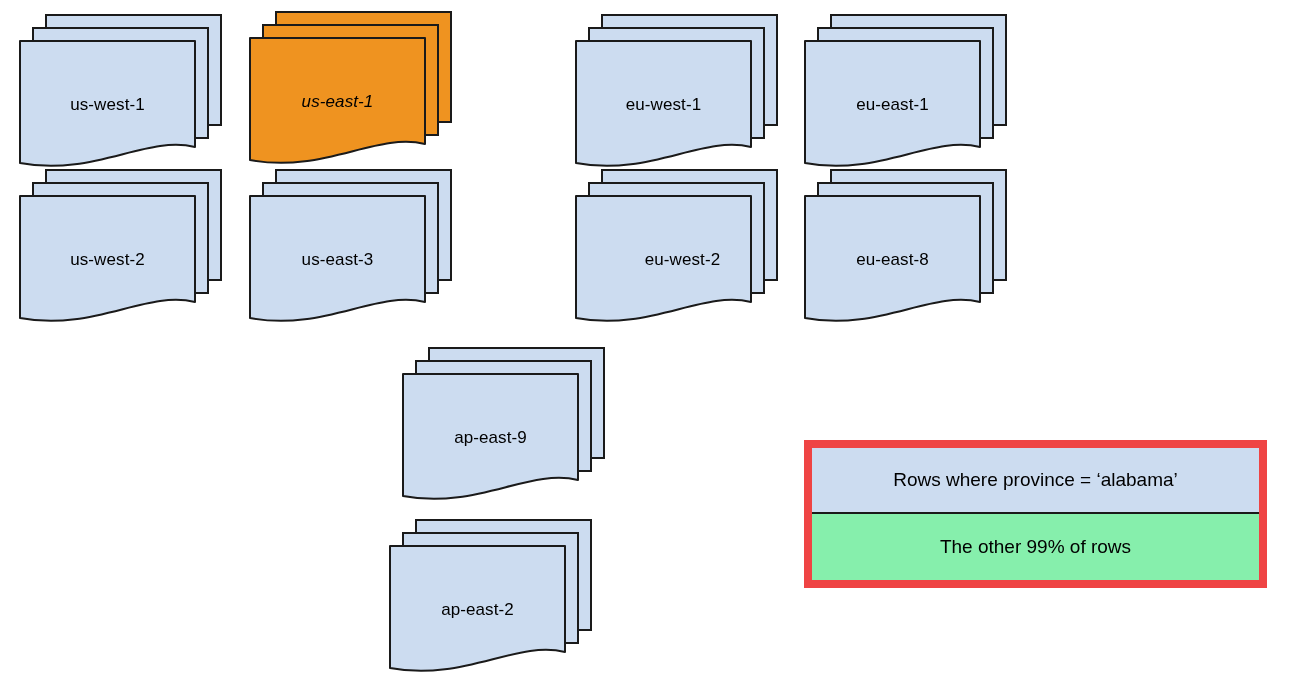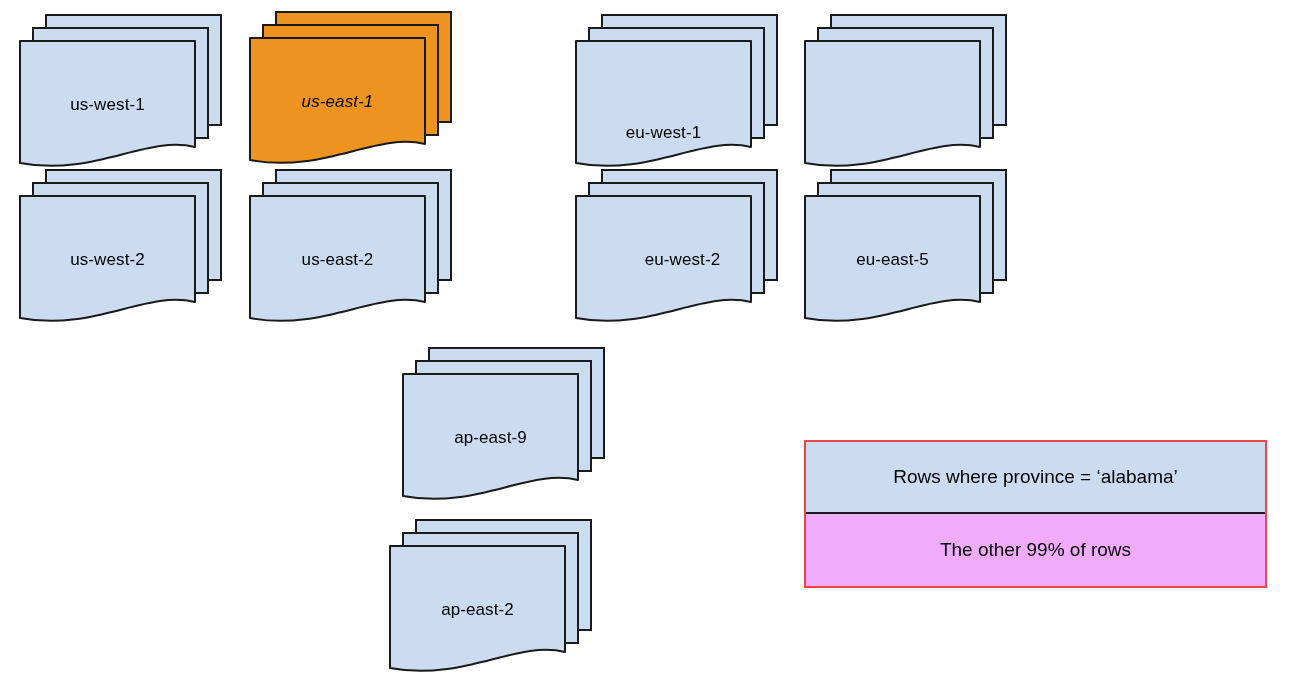--- a/index.html
+++ b/index.html
@@ -54,21 +54,21 @@
     pointer-events: none;
   }
 
   
   #legend {
     position: absolute;
     left: 804px;
     top: 440px;
     width: 463px;
     height: 148px;
-    border: 2px solid #ef4444;
+    border: 8px solid #ef4444;
     box-sizing: border-box;
     background: #ffffff;
   }
   .legend-row {
     width: 100%;
     height: 50%;
     box-sizing: border-box;
     display: flex;
     align-items: center;
     justify-content: center;
@@ -100,60 +100,61 @@
           <path d="M0,0 L175,0 L175,106 C126,94 73.5,136 0,122 Z" transform="translate(0,26)" fill="#ef9320" stroke="#1a1a1a" stroke-width="2" stroke-linejoin="round"></path>
         </svg>
         <div class="stack-label" style="transform: translateY(26px);">us-east-1</div>
       </div>
       <div class="stack" style="left: 576px; top: 15px;">
         <svg viewBox="0 0 210 155">
           <rect x="26" y="0" width="175" height="110" fill="#ccdcf0" stroke="#1a1a1a" stroke-width="2"></rect>
           <rect x="13" y="13" width="175" height="110" fill="#ccdcf0" stroke="#1a1a1a" stroke-width="2"></rect>
           <path d="M0,0 L175,0 L175,106 C126,94 73.5,136 0,122 Z" transform="translate(0,26)" fill="#ccdcf0" stroke="#1a1a1a" stroke-width="2" stroke-linejoin="round"></path>
         </svg>
-        <div class="stack-label" style="transform: translateY(26px); margin-top: 28px;">eu-west-1</div>
+        <div class="stack-label" style="transform: translateY(26px);">eu-west-1</div>
       </div>
       <div class="stack" style="left: 805px; top: 15px;">
         <svg viewBox="0 0 210 155">
           <rect x="26" y="0" width="175" height="110" fill="#ccdcf0" stroke="#1a1a1a" stroke-width="2"></rect>
           <rect x="13" y="13" width="175" height="110" fill="#ccdcf0" stroke="#1a1a1a" stroke-width="2"></rect>
           <path d="M0,0 L175,0 L175,106 C126,94 73.5,136 0,122 Z" transform="translate(0,26)" fill="#ccdcf0" stroke="#1a1a1a" stroke-width="2" stroke-linejoin="round"></path>
         </svg>
+        <div class="stack-label" style="transform: translateY(26px);">eu-east-1</div>
       </div>
       <div class="stack" style="left: 20px; top: 170px; text-align: right;">
         <svg viewBox="0 0 210 155">
           <rect x="26" y="0" width="175" height="110" fill="#ccdcf0" stroke="#1a1a1a" stroke-width="2"></rect>
           <rect x="13" y="13" width="175" height="110" fill="#ccdcf0" stroke="#1a1a1a" stroke-width="2"></rect>
           <path d="M0,0 L175,0 L175,106 C126,94 73.5,136 0,122 Z" transform="translate(0,26)" fill="#ccdcf0" stroke="#1a1a1a" stroke-width="2" stroke-linejoin="round"></path>
         </svg>
         <div class="stack-label" style="transform: translateY(26px);">us-west-2</div>
       </div>
       <div class="stack" style="left: 250px; top: 170px;">
         <svg viewBox="0 0 210 155">
           <rect x="26" y="0" width="175" height="110" fill="#ccdcf0" stroke="#1a1a1a" stroke-width="2"></rect>
           <rect x="13" y="13" width="175" height="110" fill="#ccdcf0" stroke="#1a1a1a" stroke-width="2"></rect>
           <path d="M0,0 L175,0 L175,106 C126,94 73.5,136 0,122 Z" transform="translate(0,26)" fill="#ccdcf0" stroke="#1a1a1a" stroke-width="2" stroke-linejoin="round"></path>
         </svg>
-        <div class="stack-label" style="transform: translateY(26px);">us-east-2</div>
+        <div class="stack-label" style="transform: translateY(26px);">us-east-3</div>
       </div>
       <div class="stack" style="left: 576px; top: 170px;">
         <svg viewBox="0 0 210 155">
           <rect x="26" y="0" width="175" height="110" fill="#ccdcf0" stroke="#1a1a1a" stroke-width="2"></rect>
           <rect x="13" y="13" width="175" height="110" fill="#ccdcf0" stroke="#1a1a1a" stroke-width="2"></rect>
           <path d="M0,0 L175,0 L175,106 C126,94 73.5,136 0,122 Z" transform="translate(0,26)" fill="#ccdcf0" stroke="#1a1a1a" stroke-width="2" stroke-linejoin="round"></path>
         </svg>
         <div class="stack-label" style="transform: translateY(26px); padding-left: 19px;">eu-west-2</div>
       </div>
       <div class="stack" style="left: 805px; top: 170px;">
         <svg viewBox="0 0 210 155">
           <rect x="26" y="0" width="175" height="110" fill="#ccdcf0" stroke="#1a1a1a" stroke-width="2"></rect>
           <rect x="13" y="13" width="175" height="110" fill="#ccdcf0" stroke="#1a1a1a" stroke-width="2"></rect>
           <path d="M0,0 L175,0 L175,106 C126,94 73.5,136 0,122 Z" transform="translate(0,26)" fill="#ccdcf0" stroke="#1a1a1a" stroke-width="2" stroke-linejoin="round"></path>
         </svg>
-        <div class="stack-label" style="transform: translateY(26px);">eu-east-5</div>
+        <div class="stack-label" style="transform: translateY(26px);">eu-east-8</div>
       </div>
       <div class="stack" style="left: 403px; top: 348px;">
         <svg viewBox="0 0 210 155">
           <rect x="26" y="0" width="175" height="110" fill="#ccdcf0" stroke="#1a1a1a" stroke-width="2"></rect>
           <rect x="13" y="13" width="175" height="110" fill="#ccdcf0" stroke="#1a1a1a" stroke-width="2"></rect>
           <path d="M0,0 L175,0 L175,106 C126,94 73.5,136 0,122 Z" transform="translate(0,26)" fill="#ccdcf0" stroke="#1a1a1a" stroke-width="2" stroke-linejoin="round"></path>
         </svg>
         <div class="stack-label" style="transform: translateY(26px);">ap-east-9</div>
       </div>
       <div class="stack" style="left: 390px; top: 500px; margin-top: 20px;">
@@ -163,17 +164,17 @@
           <path d="M0,0 L175,0 L175,106 C126,94 73.5,136 0,122 Z" transform="translate(0,26)" fill="#ccdcf0" stroke="#1a1a1a" stroke-width="2" stroke-linejoin="round"></path>
         </svg>
         <div class="stack-label" style="transform: translateY(26px);">ap-east-2</div>
       </div>
     </div>
 
   <div id="legend">
     <div class="legend-row first" style="background: rgb(204, 220, 240);">
       <span>Rows where province = ‘alabama’</span>
     </div>
-    <div class="legend-row second" style="background: #f0abfc;">
+    <div class="legend-row second" style="background: #86efac;">
       <span>The other 99% of rows</span>
     </div>
   </div>
 </div>
 
 </body></html>

